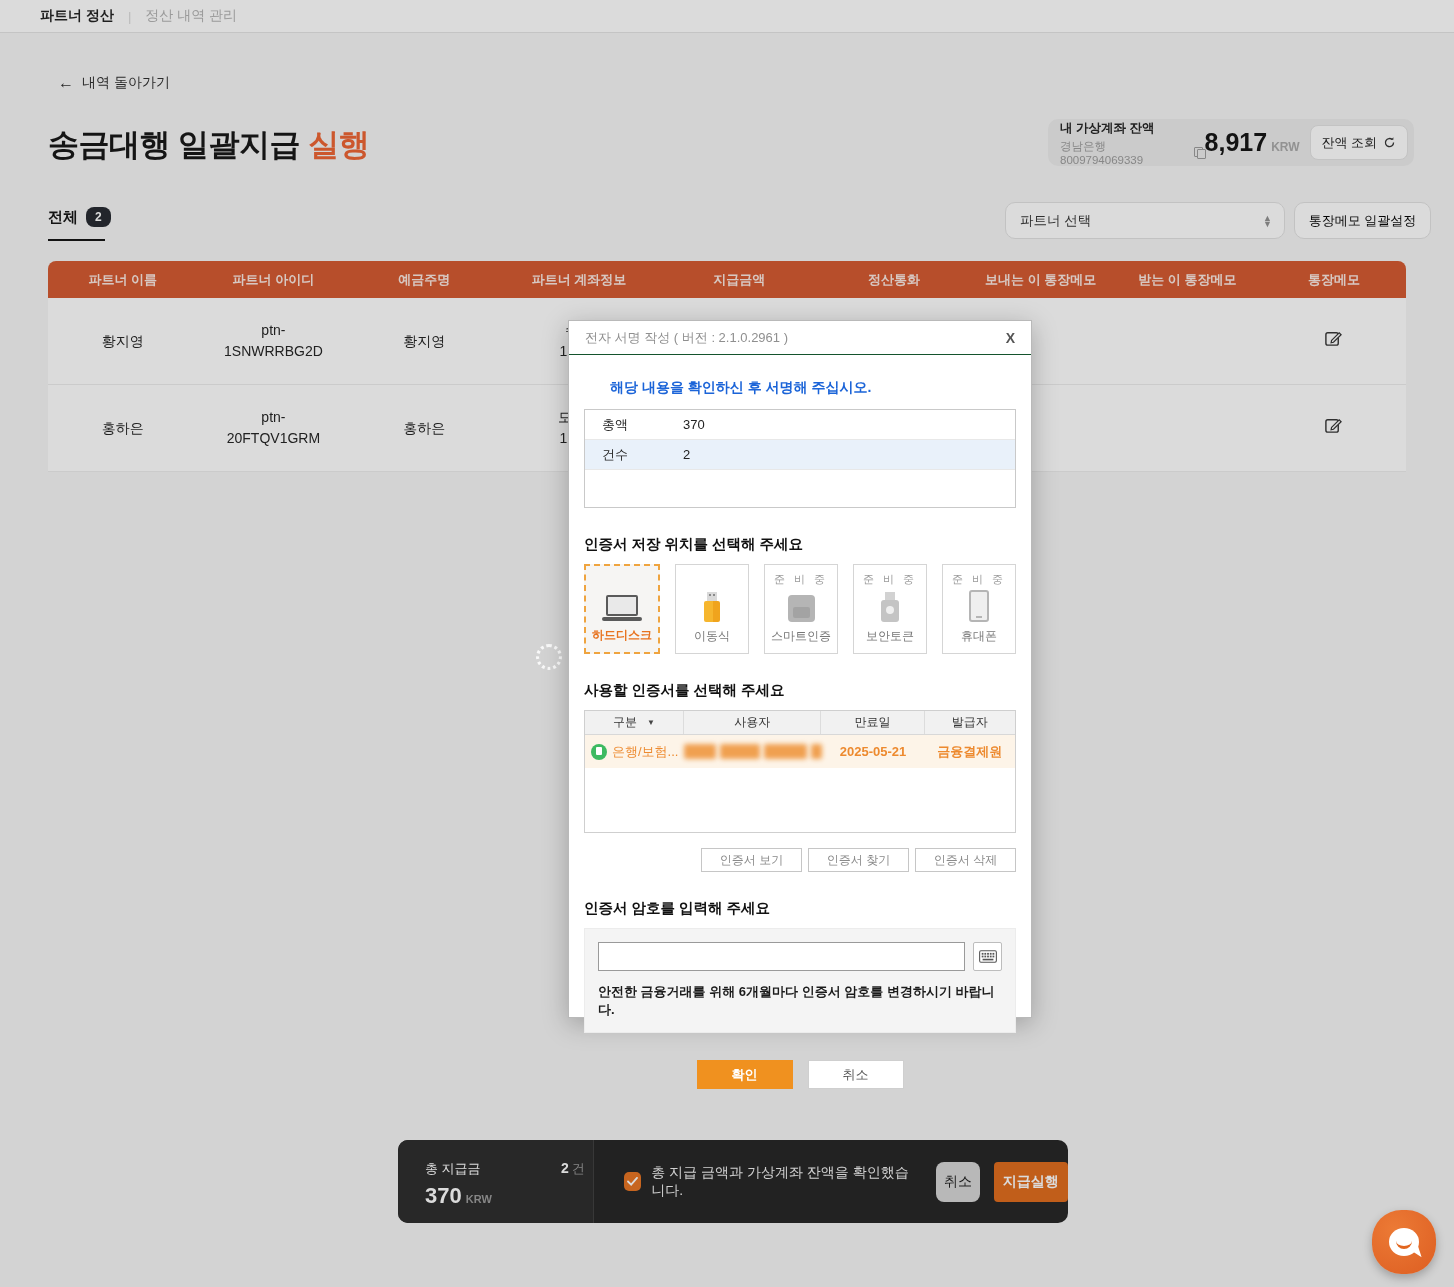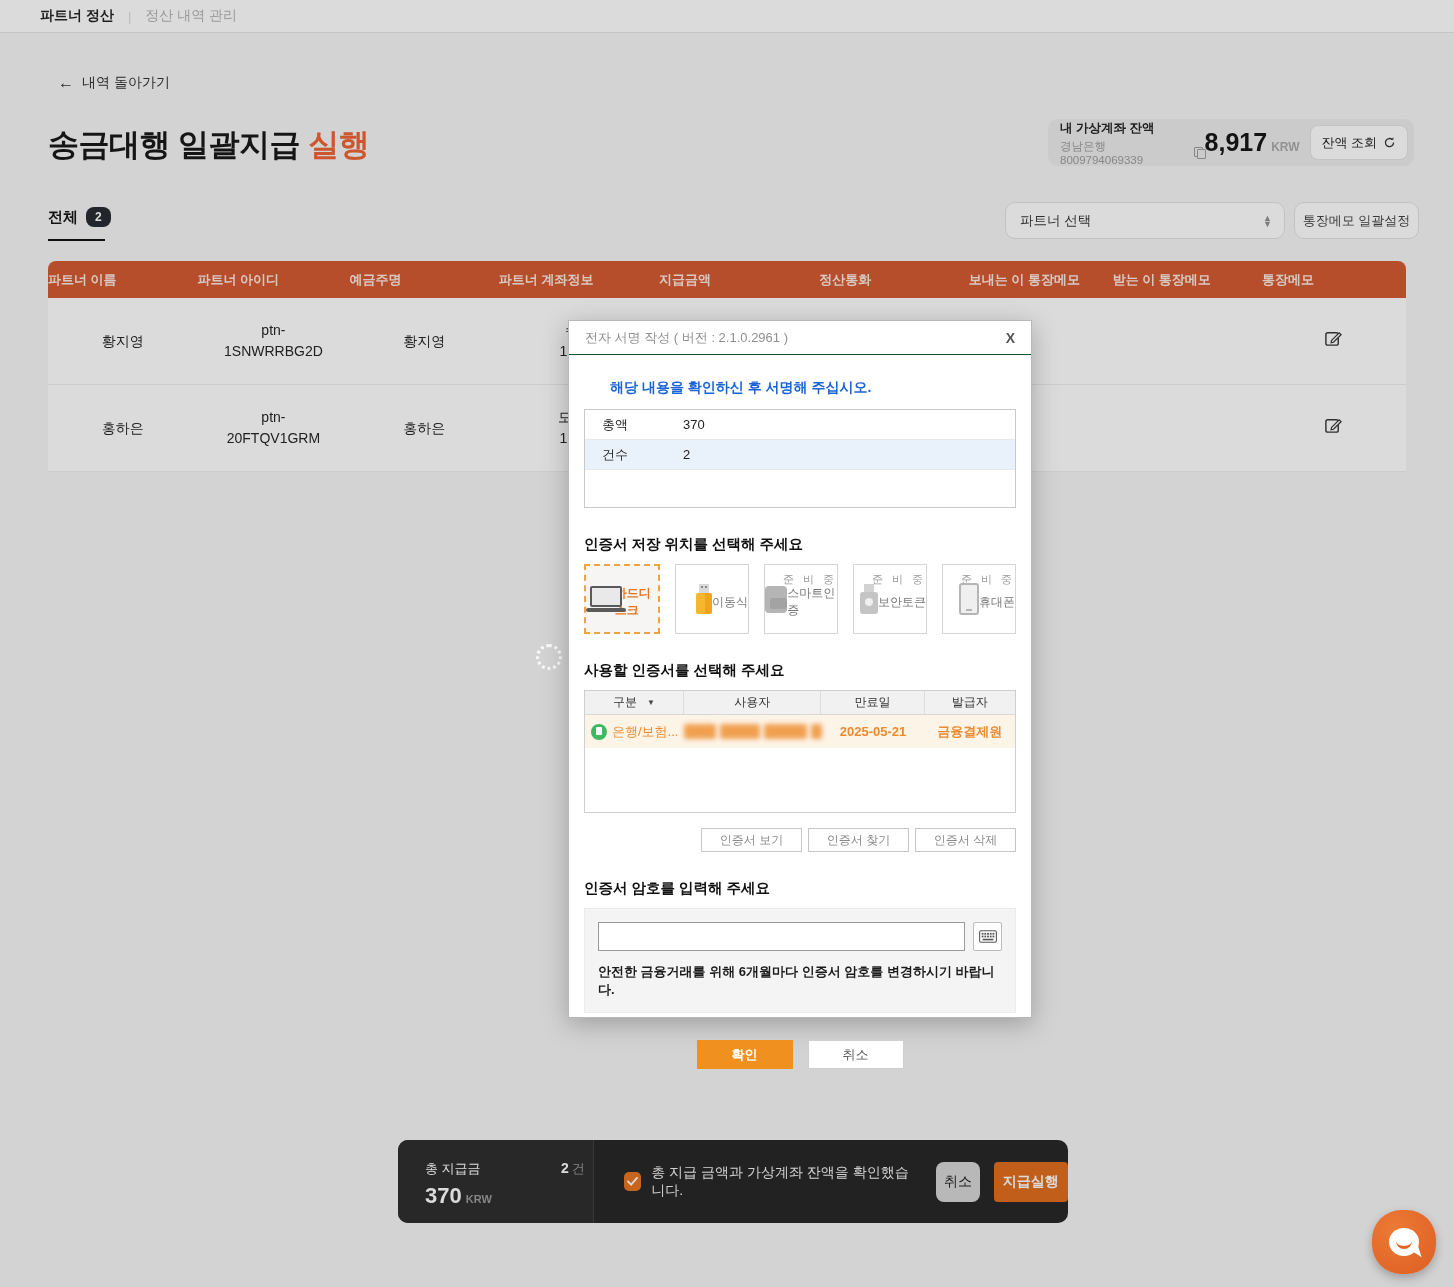--- a/index.html
+++ b/index.html
@@ -35,26 +35,26 @@
   .balance-amt .cur { font-size:12px; color:#a8a8a8; font-weight:600; margin-left:4px; }
   .balance-btn { width:102px; height:35px; background:#fff; border:1px solid #e3e3e3; border-radius:8px; display:flex; align-items:center; justify-content:center; gap:6px; font-size:13px; color:#222; cursor:pointer; }
 
   
   .tab { position:absolute; left:48px; top:207px; display:flex; align-items:center; gap:8px; cursor:pointer; }
   .tab-label { font-size:15px; font-weight:800; color:#111; }
   .tab-badge { background:#23272e; color:#fff; font-size:12px; font-weight:700; border-radius:8px; padding:3px 9px; }
   .tab-underline { position:absolute; left:48px; top:239px; width:57px; height:2px; background:#111; }
   .partner-select { position:absolute; left:1005px; top:202px; width:280px; height:37px; background:#fff; border:1px solid #e2e2e2; border-radius:10px; display:flex; align-items:center; justify-content:space-between; padding:0 12px 0 14px; font-size:13.5px; color:#333; cursor:pointer; }
   .chevrons { display:flex; flex-direction:column; line-height:6px; color:#8f8f8f; font-size:9px; }
-  .memo-bulk-btn { position:absolute; left:1294px; top:202px; width:125px; height:37px; background:#fff; border:1px solid #e2e2e2; border-radius:10px; font-size:13px; color:#404040; display:flex; align-items:center; justify-content:center; cursor:pointer; }
+  .memo-bulk-btn { position:absolute; left:1294px; top:202px; width:137px; height:37px; background:#fff; border:1px solid #e2e2e2; border-radius:10px; font-size:13px; color:#000000; display:flex; align-items:center; justify-content:center; cursor:pointer; }
 
   
   .ptable { position:absolute; left:48px; top:261px; width:1358px; }
   .ptable-header { display:flex; background:#d4582e; border-radius:8px 8px 0 0; height:37px; align-items:center; }
-  .ptable-header .th { color:#fbe9e2; font-size:13px; font-weight:700; text-align:left; }
+  .ptable-header .th { color:#fbe9e2; font-size:13px; font-weight:700; text-align:center; }
   .ptable-row { display:flex; background:#fff; height:87px; align-items:center; border-bottom:1px solid #ececec; }
   .ptable-row .td { font-size:14px; color:#222; text-align:center; line-height:21px; }
   .c1{width:11%;} .c2{width:11.2%;} .c3{width:11%;} .c4{width:11.8%;} .c5{width:11.8%;} .c6{width:11%;} .c7{width:10.6%;} .c8{width:11%;} .c9{width:10.6%;}
   .edit-ic { display:inline-block; cursor:pointer; }
 
   
   .footer-bar { position:absolute; left:398px; top:1140px; width:670px; height:83px; background:#232323; border-radius:10px; display:flex; align-items:center; z-index:2; }
   .fb-left { width:213px; height:100%; background:#2a2a2a; border-radius:10px 0 0 10px; border-right:1px solid #3d3d3d; position:relative; }
   .fb-total-label { position:absolute; left:27px; top:20px; font-size:13px; font-weight:400; color:#fff; }
   .fb-amount { position:absolute; left:27px; top:43px; font-size:22px; font-weight:800; color:#fff; }
@@ -78,21 +78,21 @@
   .modal-close { font-size:14px; color:#555; font-weight:600; cursor:pointer; }
   .modal-body { padding:0 15px; }
   .modal-instruction { margin-top:24px; font-size:14px; font-weight:700; color:#1b64d8;margin-left:26px; }
   .sum-table { margin-top:12px; border:1px solid #c9c9c9; height:99px; }
   .sum-row { display:flex; height:30px; align-items:center; border-bottom:1px solid #e8e8e8; }
   .sum-row.alt { background:#e9f1fa; }
   .sum-label { width:98px; padding-left:17px; font-size:13px; color:#222; }
   .sum-value { font-size:13px; color:#222; }
   .sec-heading { margin-top:27px; font-size:14.5px; font-weight:800; color:#111; }
   .storage-row { margin-top:10px; display:flex; gap:15px; }
-  .storage-box { flex:1; height:70px; border:1px solid #d5d5d5; background:#fff; display:flex; flex-direction:row; align-items:center; justify-content:flex-end; position:relative; cursor:pointer; }
+  .storage-box { flex:1; height:90px; border:1px solid #d5d5d5; background:#fff; display:flex; flex-direction:column; align-items:center; justify-content:flex-end; padding-bottom:8px; position:relative; cursor:pointer; }
   .storage-box.selected { border:2px dashed #efa43f; background:#f6f5f3; }
   .storage-box .slabel { font-size:12px; color:#777; margin-top:6px; }
   .storage-box.selected .slabel { color:#e8731f; font-weight:700; }
   .storage-box .status { position:absolute; top:7px; font-size:11px; color:#9a9a9a; letter-spacing:3px; }
   .ic-laptop { width:40px; height:26px; position:relative; }
   .ic-laptop .scr { position:absolute; left:4px; top:0; width:32px; height:21px; border:2.5px solid #5a5a5a; border-radius:2px; background:#e9e9e9; }
   .ic-laptop .base { position:absolute; left:0; bottom:0; width:40px; height:4px; background:#5a5a5a; border-radius:2px; }
   .ic-usb { width:16px; height:30px; position:relative; }
   .ic-usb .cap { position:absolute; left:3px; top:0; width:10px; height:9px; background:#d9d9d9; }
   .ic-usb .cap::before { content:""; position:absolute; left:2px; top:2px; width:2px; height:2px; background:#8a8a8a; box-shadow:4px 0 0 #8a8a8a; }

